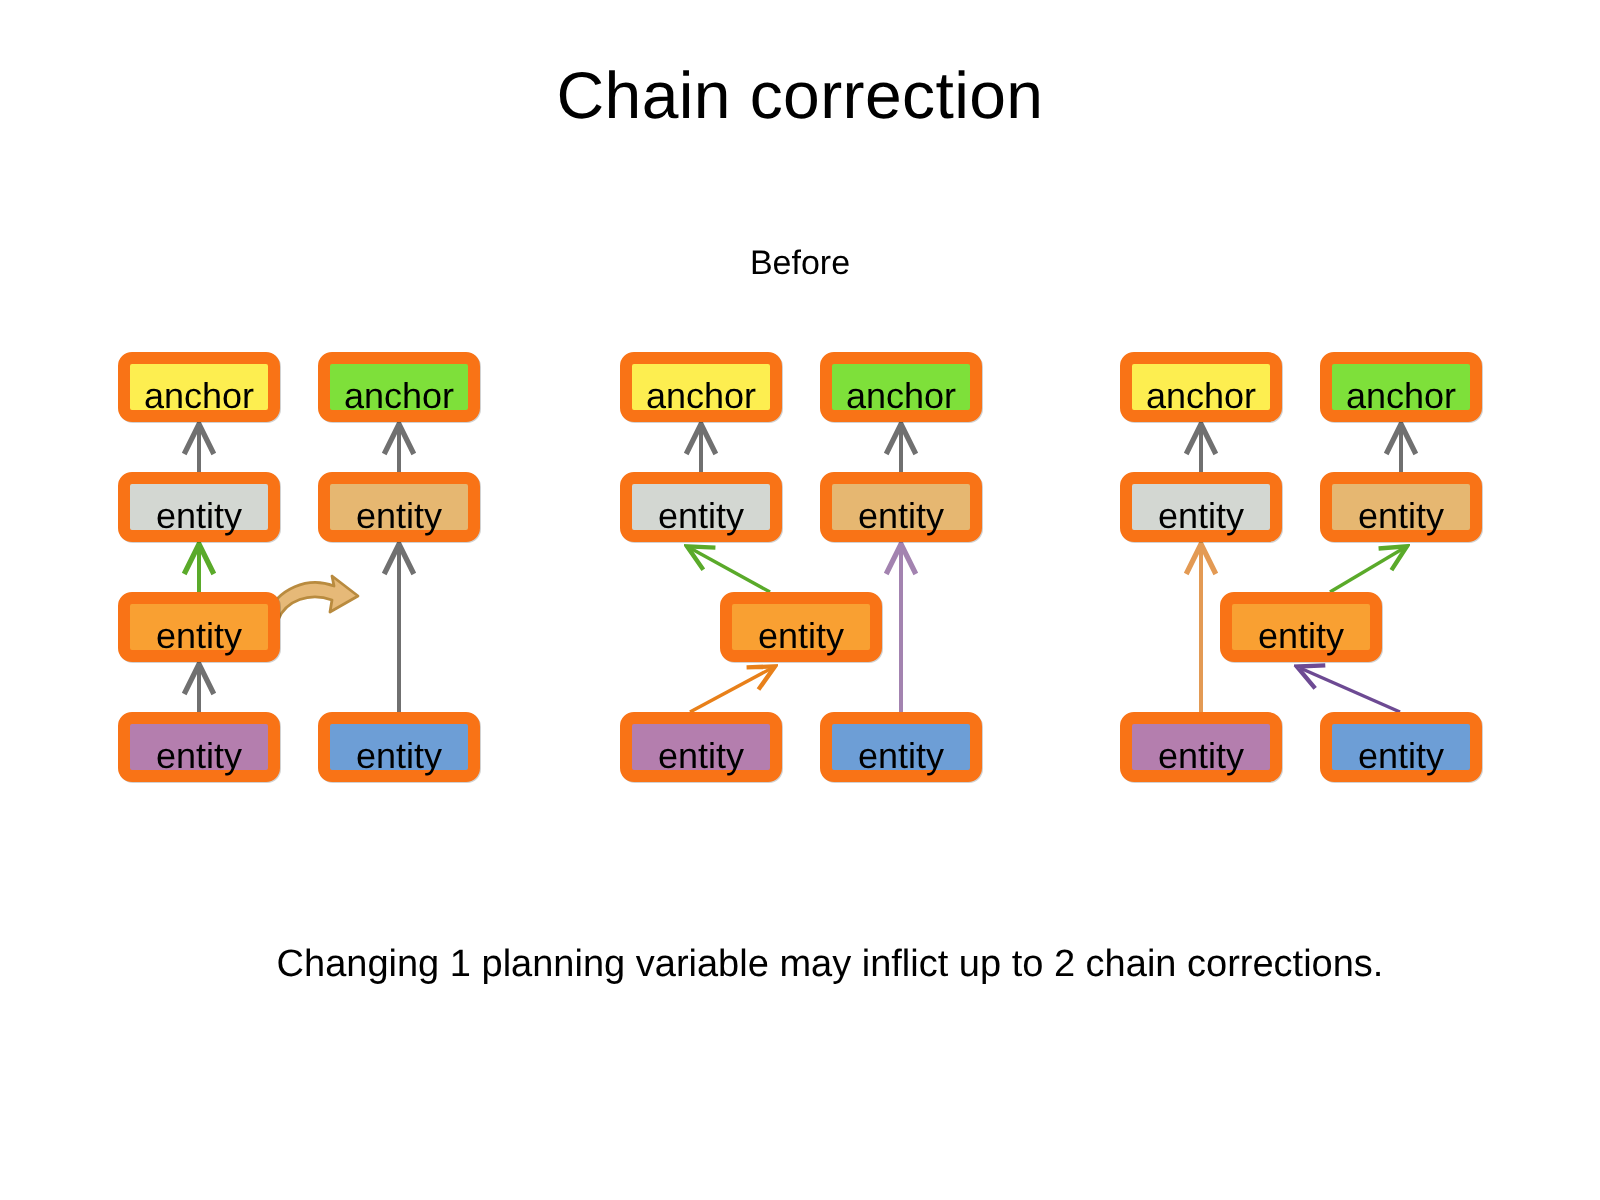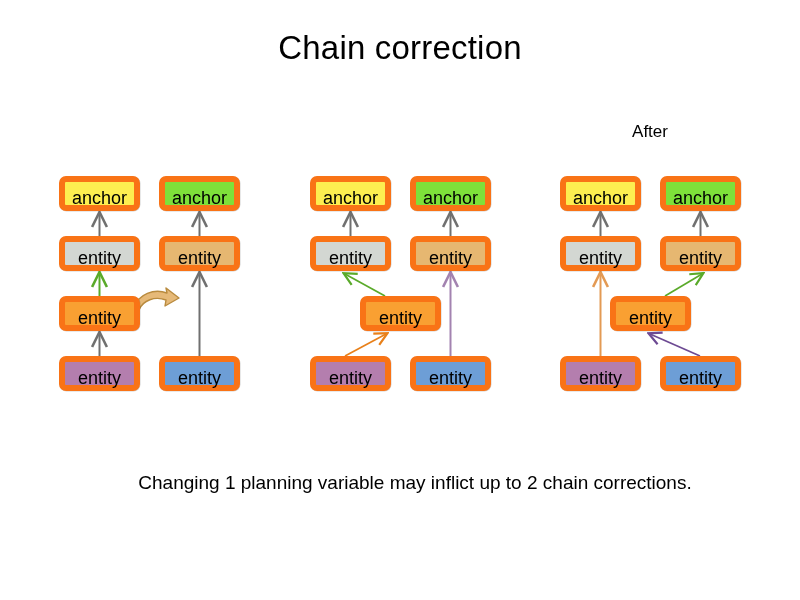--- a/index.html
+++ b/index.html
@@ -86,21 +86,21 @@
   .n-purple { background: #b47eae; }
   .n-blue   { background: #6d9ed6; }
 </style>
 </head>
 <body>
 
 <div id="slide">
 
   <div class="title">Chain correction</div>
 
-  <div class="phase-label" id="label-after">After</div>
+  <div class="phase-label" id="label-before">Before</div>
 
   <svg id="arrows" viewBox="0 0 800 600" width="800" height="600" xmlns="http://www.w3.org/2000/svg">
     <defs>
       <marker id="ah-gray" markerWidth="9" markerHeight="9" refX="7" refY="4.5" orient="auto">
         <path d="M0.5,0.8 L8,4.5 L0.5,8.2" fill="none" stroke="#707070" stroke-width="1.3"></path>
       </marker>
       <marker id="ah-green" markerWidth="9" markerHeight="9" refX="7" refY="4.5" orient="auto">
         <path d="M0.5,0.8 L8,4.5 L0.5,8.2" fill="none" stroke="#5aaa2a" stroke-width="1.3"></path>
       </marker>
       <marker id="ah-orange" markerWidth="9" markerHeight="9" refX="7" refY="4.5" orient="auto">

